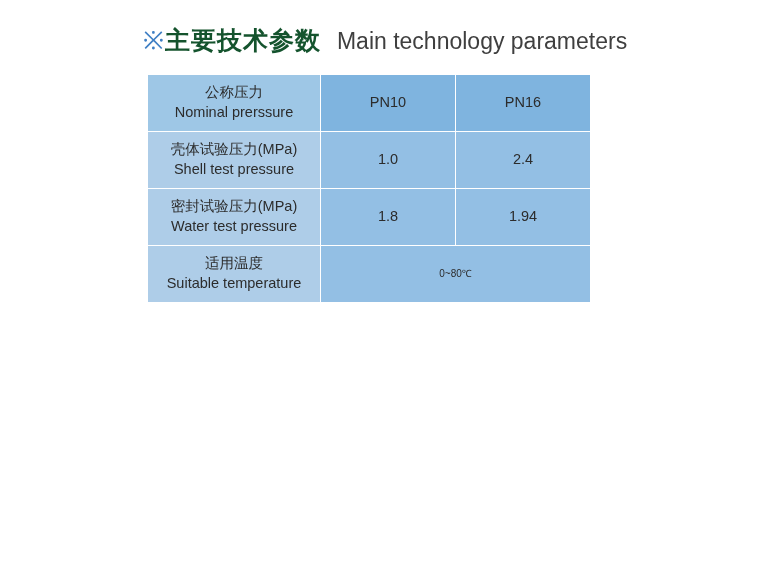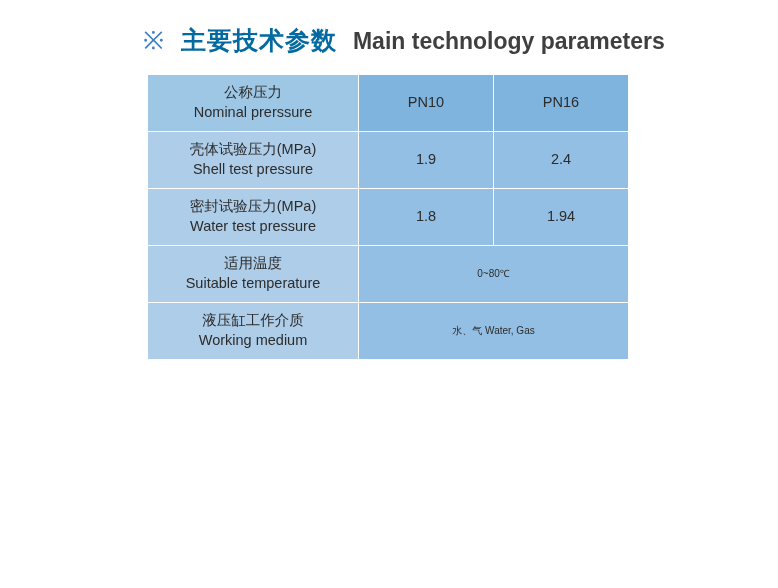--- a/index.html
+++ b/index.html
@@ -28,50 +28,48 @@
   }
   .title-mark {
     font-size: 25px;
     color: #3f7fc4;
     margin-right: 1px;
     line-height: 1;
   }
   .title-cn {
     font-size: 25px;
     font-weight: bold;
-    color: #0369a1;
+    color: #14532d;
     letter-spacing: 1px;
     line-height: 1;
-    margin-left: 16px;
   }
   .title-en {
     font-size: 23px;
     color: #3f3f3f;
     margin-left: 16px;
     line-height: 1;
-    font-weight: bold;
   }
   table.spec {
     position: absolute;
     left: 147px;
     top: 74px;
     border-collapse: separate;
     border-spacing: 1px;
     background: #ffffff;
     table-layout: fixed;
   }
   table.spec td {
     padding: 0;
     text-align: center;
     vertical-align: middle;
     color: #2c2c2c;
     line-height: 1.35;
   }
   td.label {
-    width: 210px;
+    width: 172px;
     height: 56px;
     background: #aecde8;
     font-size: 14.5px;
   }
   td.val {
     width: 134px;
     height: 56px;
     background: #93bfe4;
     font-size: 14.5px;
     margin-top: 25px;
@@ -117,21 +115,21 @@
         </td>
         <td class="val">PN10</td>
         <td class="val">PN16</td>
       </tr>
 
       <tr>
         <td class="label">
           <span class="cn">壳体试验压力(MPa)</span>
           <span class="en">Shell test pressure</span>
         </td>
-        <td class="val">1.9</td>
+        <td class="val">1.0</td>
         <td class="val">2.4</td>
       </tr>
 
       <tr>
         <td class="label">
           <span class="cn">密封试验压力(MPa)</span>
           <span class="en">Water test pressure</span>
         </td>
         <td class="val">1.8</td>
         <td class="val">1.94</td>
@@ -139,23 +137,16 @@
 
       <tr>
         <td class="label">
           <span class="cn">适用温度</span>
           <span class="en">Suitable temperature</span>
         </td>
         <td class="val-wide" colspan="2">0~80℃</td>
       </tr>
 
 
-      <tr>
-        <td class="label">
-          <span class="cn">液压缸工作介质</span>
-          <span class="en">Working medium</span>
-        </td>
-        <td class="val-wide" colspan="2">水、气  Water, Gas</td>
-      </tr>
     </tbody>
   </table>
 
 </div>
 
 </body></html>

